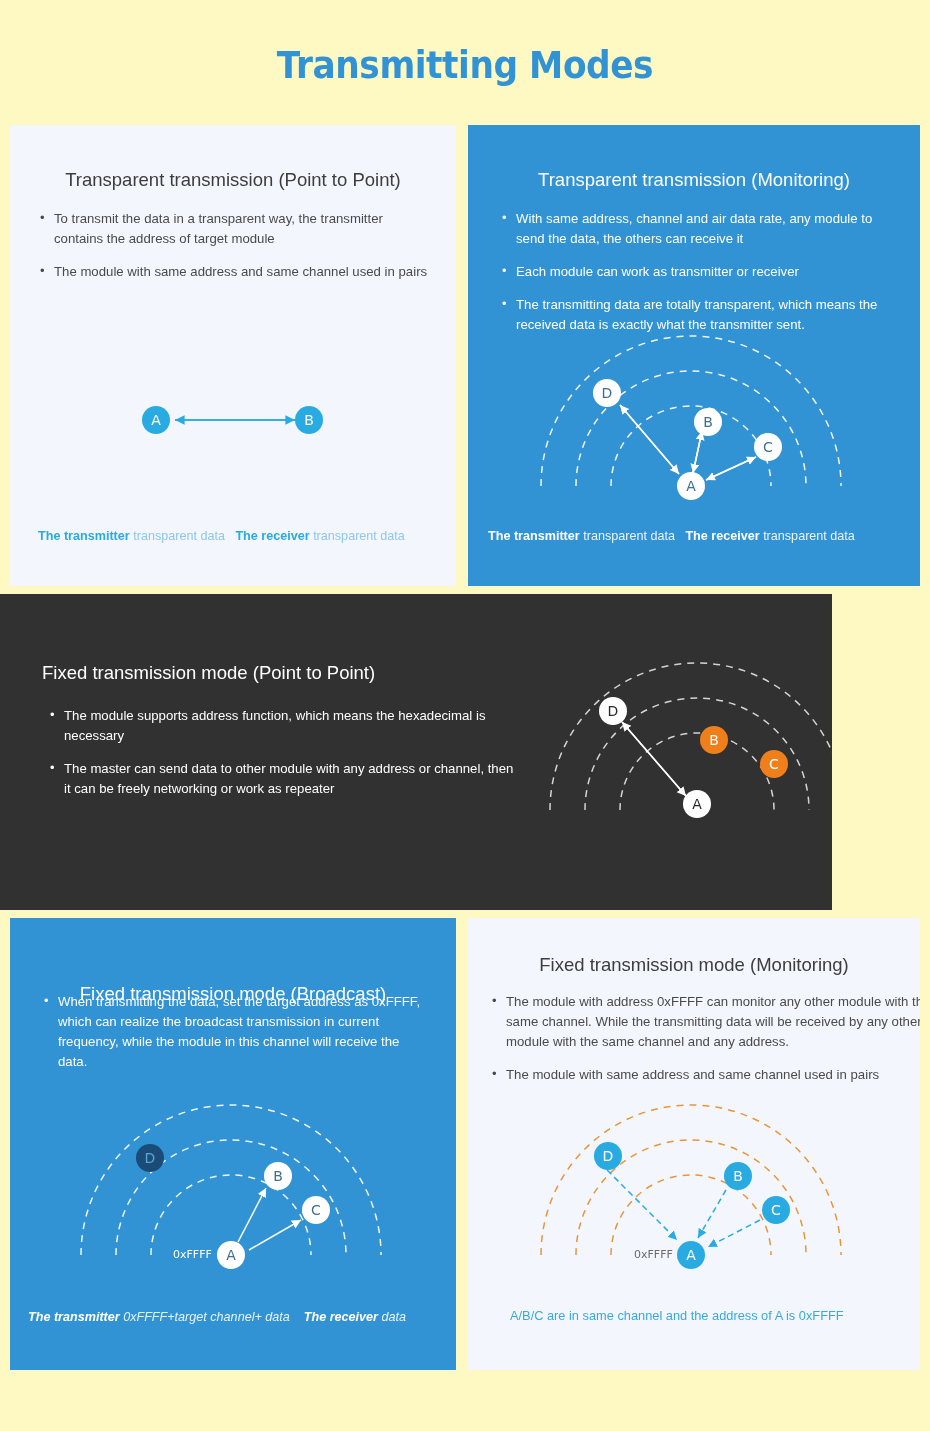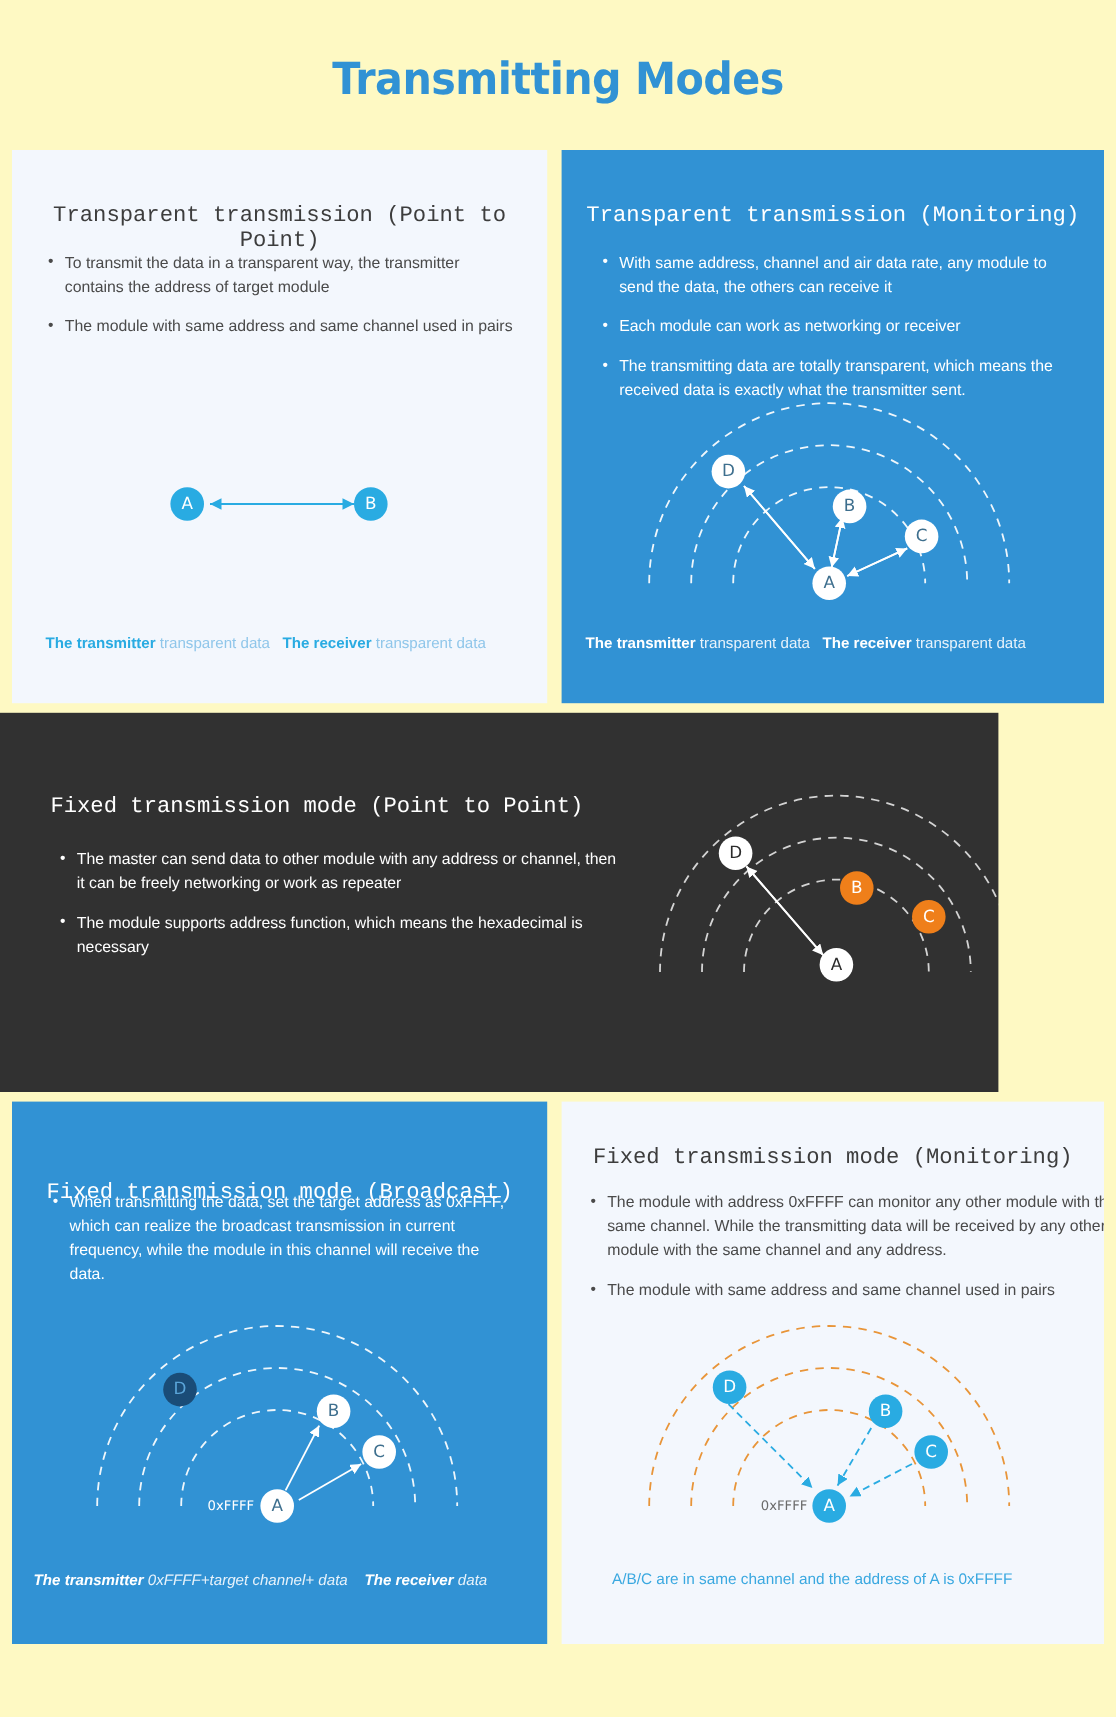--- a/index.html
+++ b/index.html
@@ -27,21 +27,21 @@
   .panel.blue  { background:#3192d4; }
   .panel.dark  { background:#313131; }
 
   #panel-1 { left:10px;  top:125px; width:446px; height:461px; }
   #panel-2 { left:468px; top:125px; width:452px; height:461px; }
   #panel-3 { left:0px;   top:594px; width:832px; height:316px; }
   #panel-4 { left:10px;  top:918px; width:446px; height:452px; }
   #panel-5 { left:468px; top:918px; width:452px; height:452px; }
 
   .p-title{
-    font-family:Liberation Mono, monospace;
+    font-family:Liberation Sans, sans-serif;
     font-size:18.5px; font-weight:normal; color:#3d3d3d;
     text-align:center; letter-spacing:0px;
   }
   .panel.blue .p-title, .panel.dark .p-title { color:#ffffff; }
 
   ul.bullets{ list-style:none; }
   ul.bullets li{
     position:relative; padding-left:14px;
     font-size:13.2px; line-height:1.52; color:#4a4a4a;
     margin-bottom:13px;
@@ -121,21 +121,21 @@
       <b>The receiver</b>
       <span>transparent data</span>
     </div>
   </div>
 
   <div class="panel blue" id="panel-2">
     <div class="p-title" style="position:absolute;left:0;top:44px;width:452px;">Transparent transmission (Monitoring)</div>
 
     <ul class="bullets" style="position:absolute;left:34px;top:84px;width:390px;">
       <li>With same address, channel and air data rate, any module to send the data, the others can receive it</li>
-      <li>Each module can work as networking or receiver</li>
+      <li>Each module can work as transmitter or receiver</li>
       <li>The transmitting data are totally transparent, which means the received data is exactly what the transmitter sent.</li>
     </ul>
 
     <div class="diagram" style="left:0;top:0;width:452px;height:461px;">
       <svg width="452" height="461">
         <defs>
           <marker id="ar-w" markerWidth="7" markerHeight="7" refX="6" refY="3" orient="auto">
             <path d="M0,0 L6,3 L0,6 z" fill="#ffffff"></path>
           </marker>
         </defs>
@@ -167,22 +167,22 @@
       &nbsp;
       <b>The receiver</b>
       <span>transparent data</span>
     </div>
   </div>
 
   <div class="panel dark" id="panel-3">
     <div class="p-title" style="position:absolute;left:42px;top:68px;width:auto;text-align:left;">Fixed transmission mode (Point to Point)</div>
 
     <ul class="bullets" style="position:absolute;left:50px;top:112px;width:470px;">
+      <li>The module supports address function, which means the hexadecimal is necessary</li>
       <li>The master can send data to other module with any address or channel, then it can be freely networking or work as repeater</li>
-      <li>The module supports address function, which means the hexadecimal is necessary</li>
     </ul>
 
     <div class="diagram" style="left:0;top:0;width:920px;height:316px;">
       <svg width="920" height="316">
         <defs>
           <marker id="ar-w3" markerWidth="7" markerHeight="7" refX="6" refY="3" orient="auto">
             <path d="M0,0 L6,3 L0,6 z" fill="#ffffff"></path>
           </marker>
         </defs>
         <g stroke="#e6e6e6" stroke-width="1.5" fill="none" stroke-dasharray="7,6" opacity="0.9">

